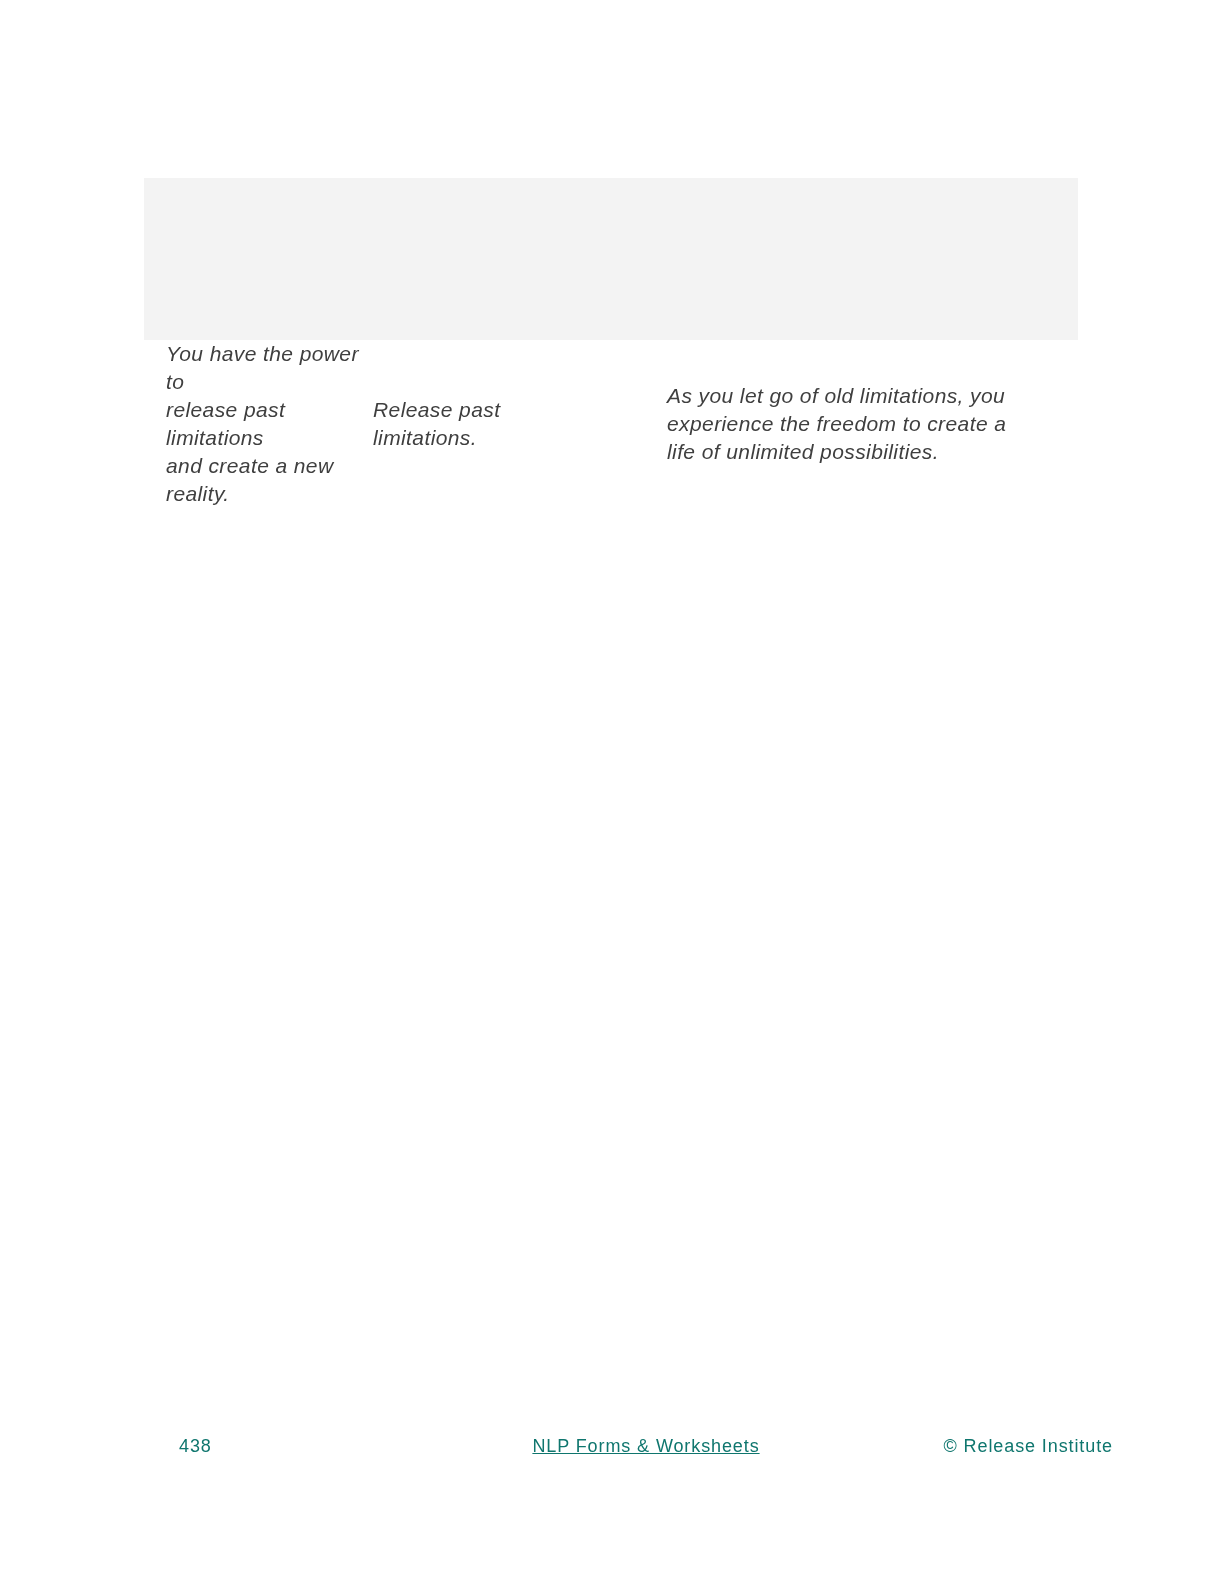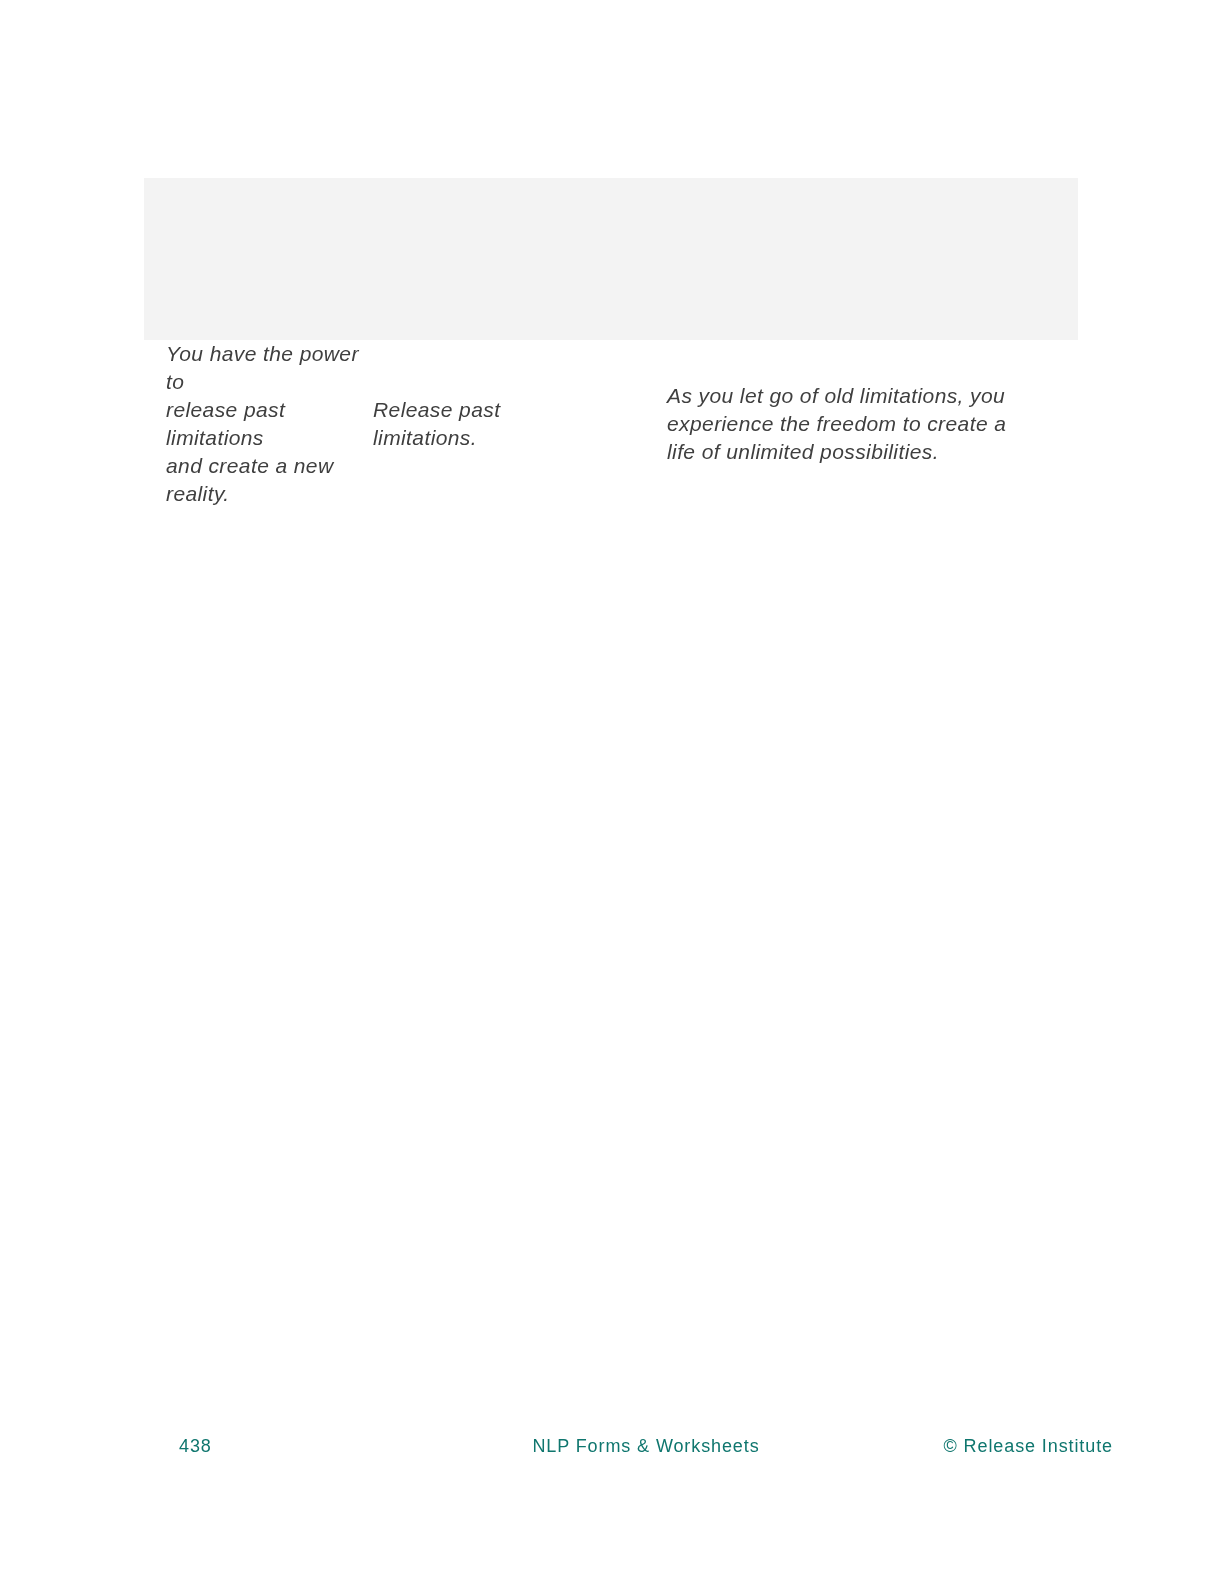--- a/index.html
+++ b/index.html
@@ -42,21 +42,21 @@
     top: 1436px;
     width: 934px;
     display: grid;
     grid-template-columns: 1fr auto 1fr;
     align-items: baseline;
     color: #0f766e;
     font-size: 18px;
     letter-spacing: 0.9px;
     margin-left: 35px;
   }
-  .footer .center { justify-self: center; }
+  .footer .center { justify-self: center; text-decoration: underline; }
   .footer .right  { justify-self: end; }
 </style>
 </head>
 <body>
 
 <div class="page">
 
   <div class="table">
 
     <div class="row row-shaded">

